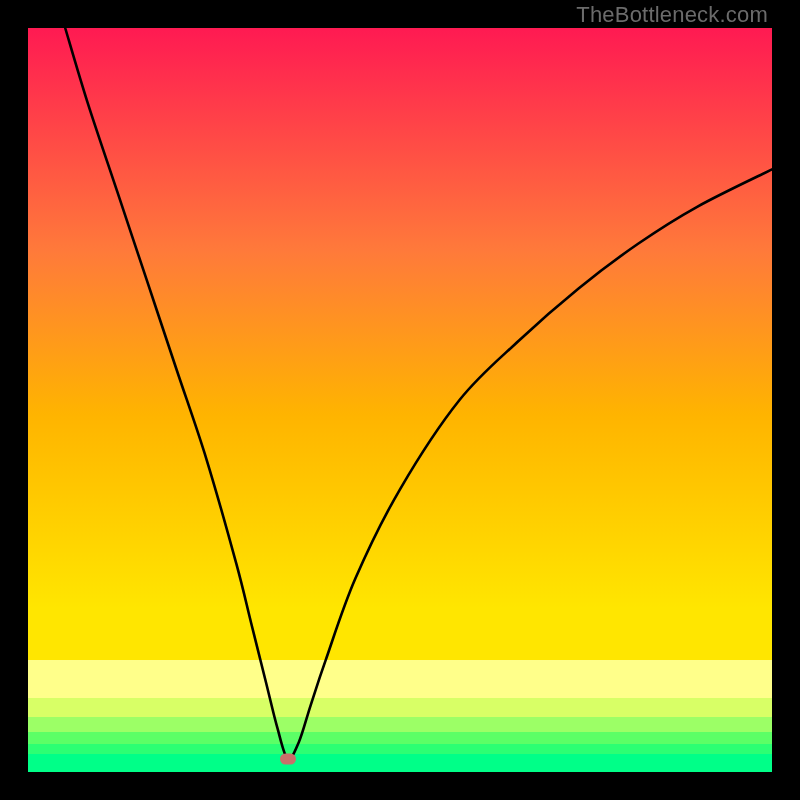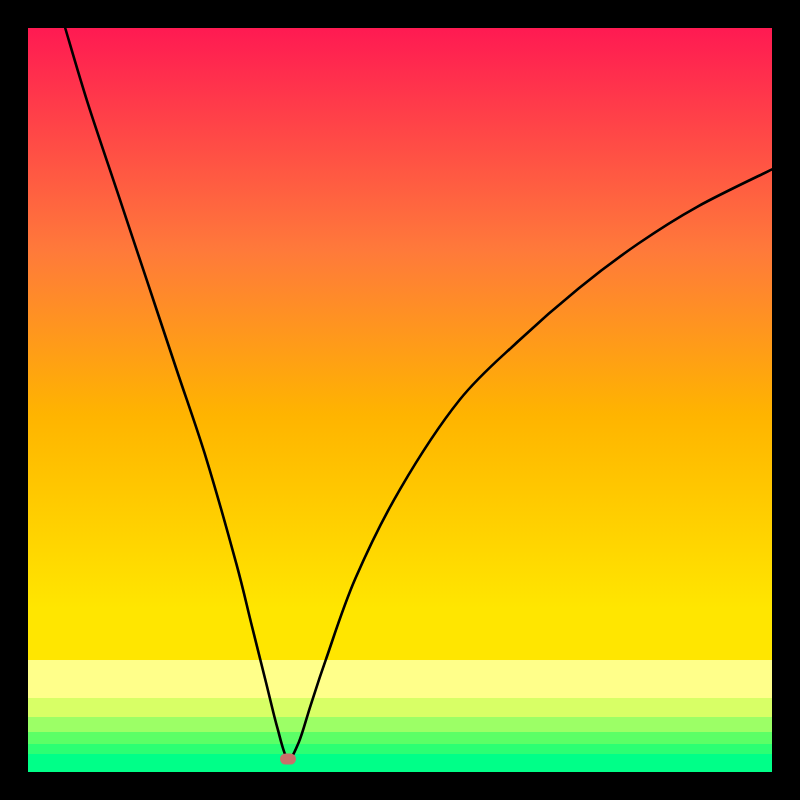--- a/index.html
+++ b/index.html
@@ -52,20 +52,21 @@
     font-family: Arial, Helvetica, sans-serif;
     font-size: 22px;
     color: #6b6b6b;
     letter-spacing: 0.2px;
   }
 </style>
 </head>
 <body>
 <div class="frame">
 
+  <div class="watermark">TheBottleneck.com</div>
 
   <div class="plot">
     <div class="gradient" id="grad" style="background: linear-gradient(rgb(255, 26, 82) 0%, rgb(255, 122, 58) 30%, rgb(255, 180, 0) 52%, rgb(255, 230, 0) 78%, rgb(255, 230, 0) 85%);"></div>
 
     <div id="bands">
         <div class="bottom-band" style="top: 85%; height: 5%; background: rgb(255, 255, 138);"></div>
         <div class="bottom-band" style="top: 90%; height: 2.6%; background: rgb(216, 255, 102);"></div>
         <div class="bottom-band" style="top: 92.6%; height: 2%; background: rgb(156, 255, 102);"></div>
         <div class="bottom-band" style="top: 94.6%; height: 1.6%; background: rgb(92, 255, 102);"></div>
         <div class="bottom-band" style="top: 96.2%; height: 1.4%; background: rgb(44, 255, 115);"></div>

